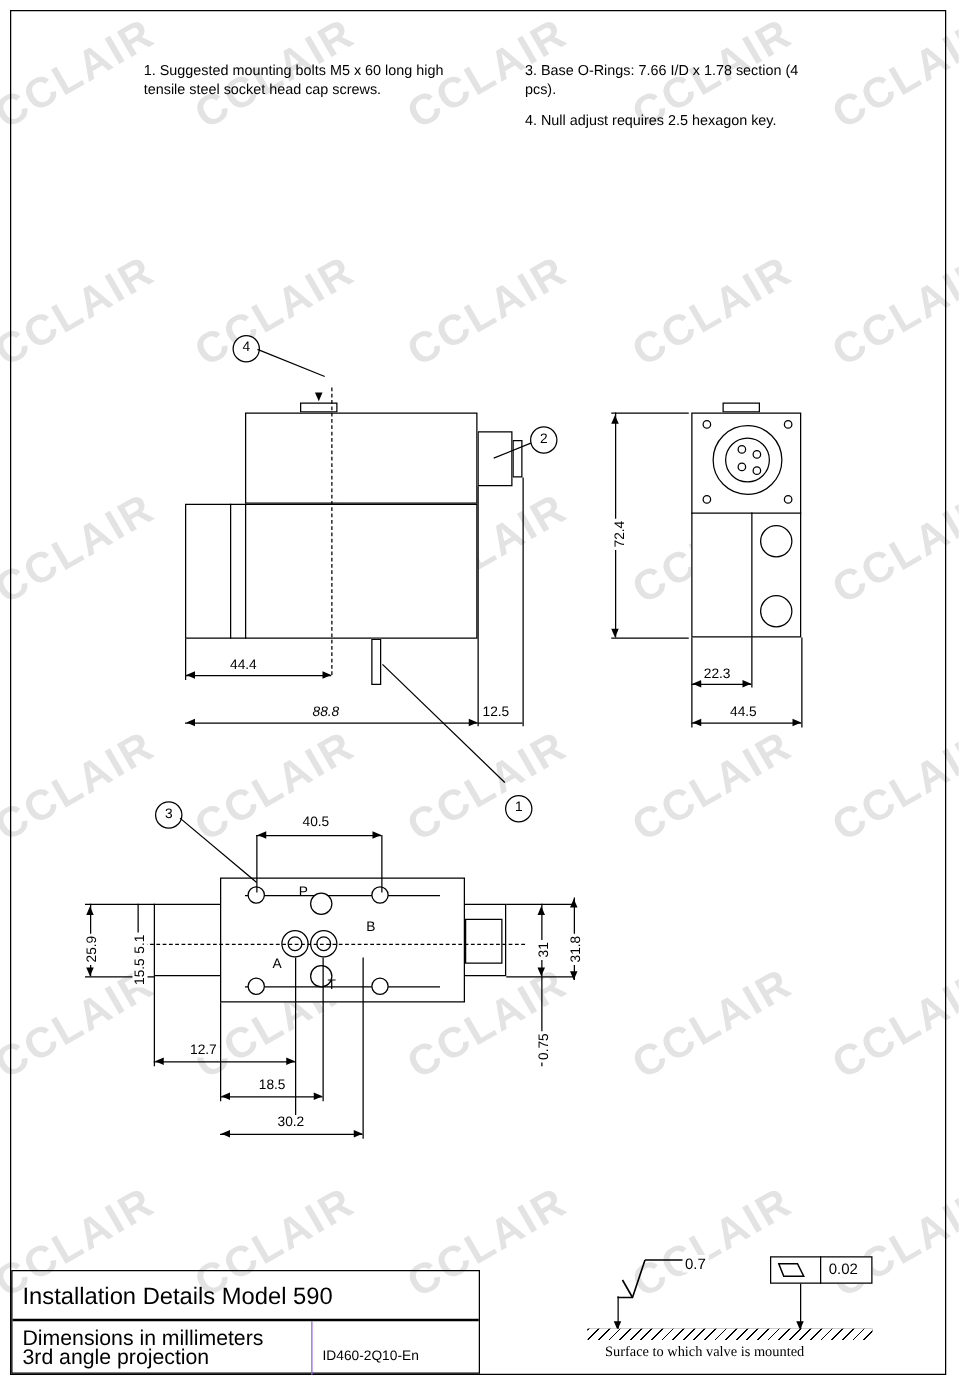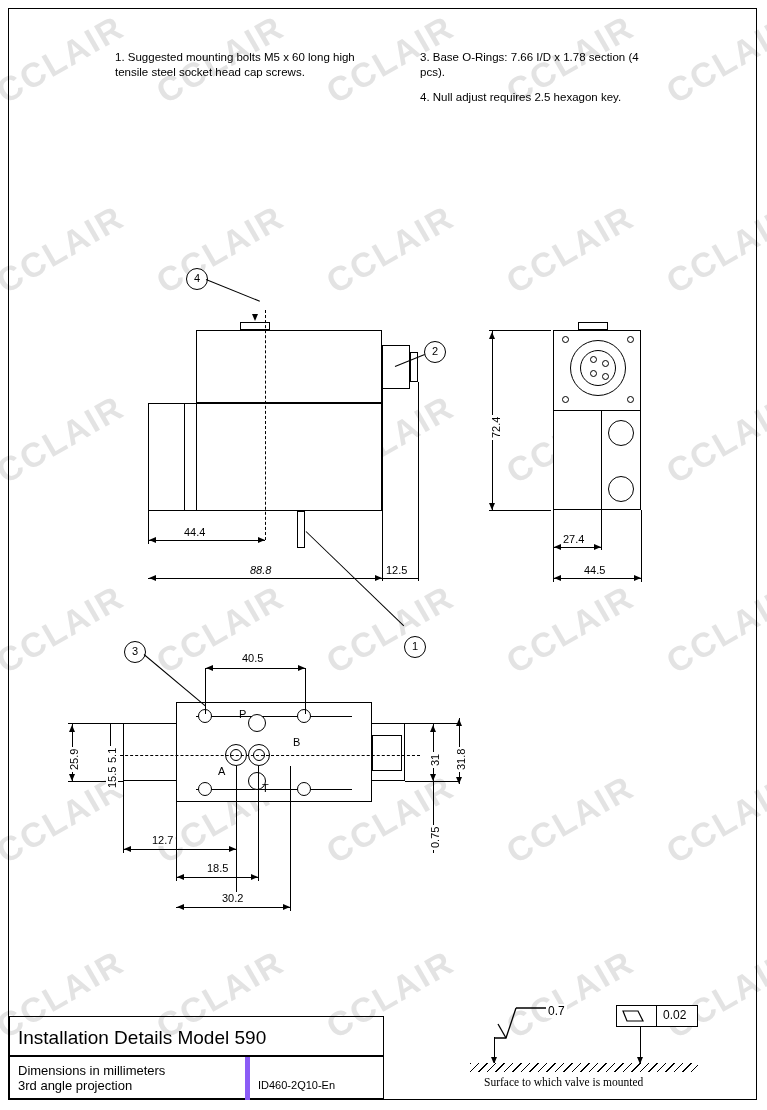--- a/index.html
+++ b/index.html
@@ -37,21 +37,21 @@
   .arw{position:absolute;width:0;height:0;}
   .arw-l{border-top:3px solid transparent;border-bottom:3px solid transparent;border-right:7px solid #000;}
   .arw-r{border-top:3px solid transparent;border-bottom:3px solid transparent;border-left:7px solid #000;}
   .arw-u{border-left:3px solid transparent;border-right:3px solid transparent;border-bottom:7px solid #000;}
   .arw-d{border-left:3px solid transparent;border-right:3px solid transparent;border-top:7px solid #000;}
 
   
   #title-block{position:absolute;left:9px;top:1016px;width:375px;height:83px;border:1px solid #000;box-sizing:border-box;}
   #title-main{position:absolute;left:0;top:0;width:100%;height:40px;border-bottom:2px solid #000;box-sizing:border-box;}
   #title-main span{position:absolute;left:8px;top:10px;font-size:19px;}
-  #title-sub-left{position:absolute;left:0;top:40px;width:240px;height:43px;border-right:5px solid #8b5cf6;box-sizing:border-box;font-size:13px;padding:6px 8px;line-height:15px;}
+  #title-sub-left{position:absolute;left:0;top:40px;width:240px;height:43px;border-right:1px solid #8b5cf6;box-sizing:border-box;font-size:17px;padding:6px 8px;line-height:15px;}
   #title-sub-right{position:absolute;left:240px;top:40px;width:135px;height:43px;font-size:11px;padding:22px 8px;box-sizing:border-box;}
   .hatch{position:absolute;left:470px;top:1063px;width:228px;height:9px;
          background:repeating-linear-gradient(135deg,#000 0 1px,#fff 1px 6px);}
   #surface-caption{position:absolute;left:484px;top:1076px;font-size:11.5px;font-family:Liberation Serif, serif;}
 </style>
 </head>
 <body>
 
 <div class="sheet">
 
@@ -170,21 +170,21 @@
     <div class="ln hl" style="left:489px;top:330px;width:62px;"></div>
     <div class="ln hl" style="left:489px;top:510px;width:62px;"></div>
     <div class="arw arw-u" style="left:489px;top:332px;"></div>
     <div class="arw arw-d" style="left:489px;top:503px;"></div>
     <div class="dimv" style="left:490px;top:440px;">72.4</div>
 
     <div class="ln hl" style="left:553px;top:547px;width:48px;"></div>
     <div class="ln vl" style="left:601px;top:510px;height:40px;"></div>
     <div class="arw arw-l" style="left:554px;top:544px;"></div>
     <div class="arw arw-r" style="left:594px;top:544px;"></div>
-    <div class="dim" style="left:561px;top:533px;">27.4</div>
+    <div class="dim" style="left:561px;top:533px;">22.3</div>
 
     <div class="ln hl" style="left:553px;top:578px;width:88px;"></div>
     <div class="ln vl" style="left:553px;top:510px;height:72px;"></div>
     <div class="ln vl" style="left:641px;top:510px;height:72px;"></div>
     <div class="arw arw-l" style="left:554px;top:575px;"></div>
     <div class="arw arw-r" style="left:634px;top:575px;"></div>
     <div class="dim" style="left:582px;top:564px;">44.5</div>
   </div>
 
   <div>

